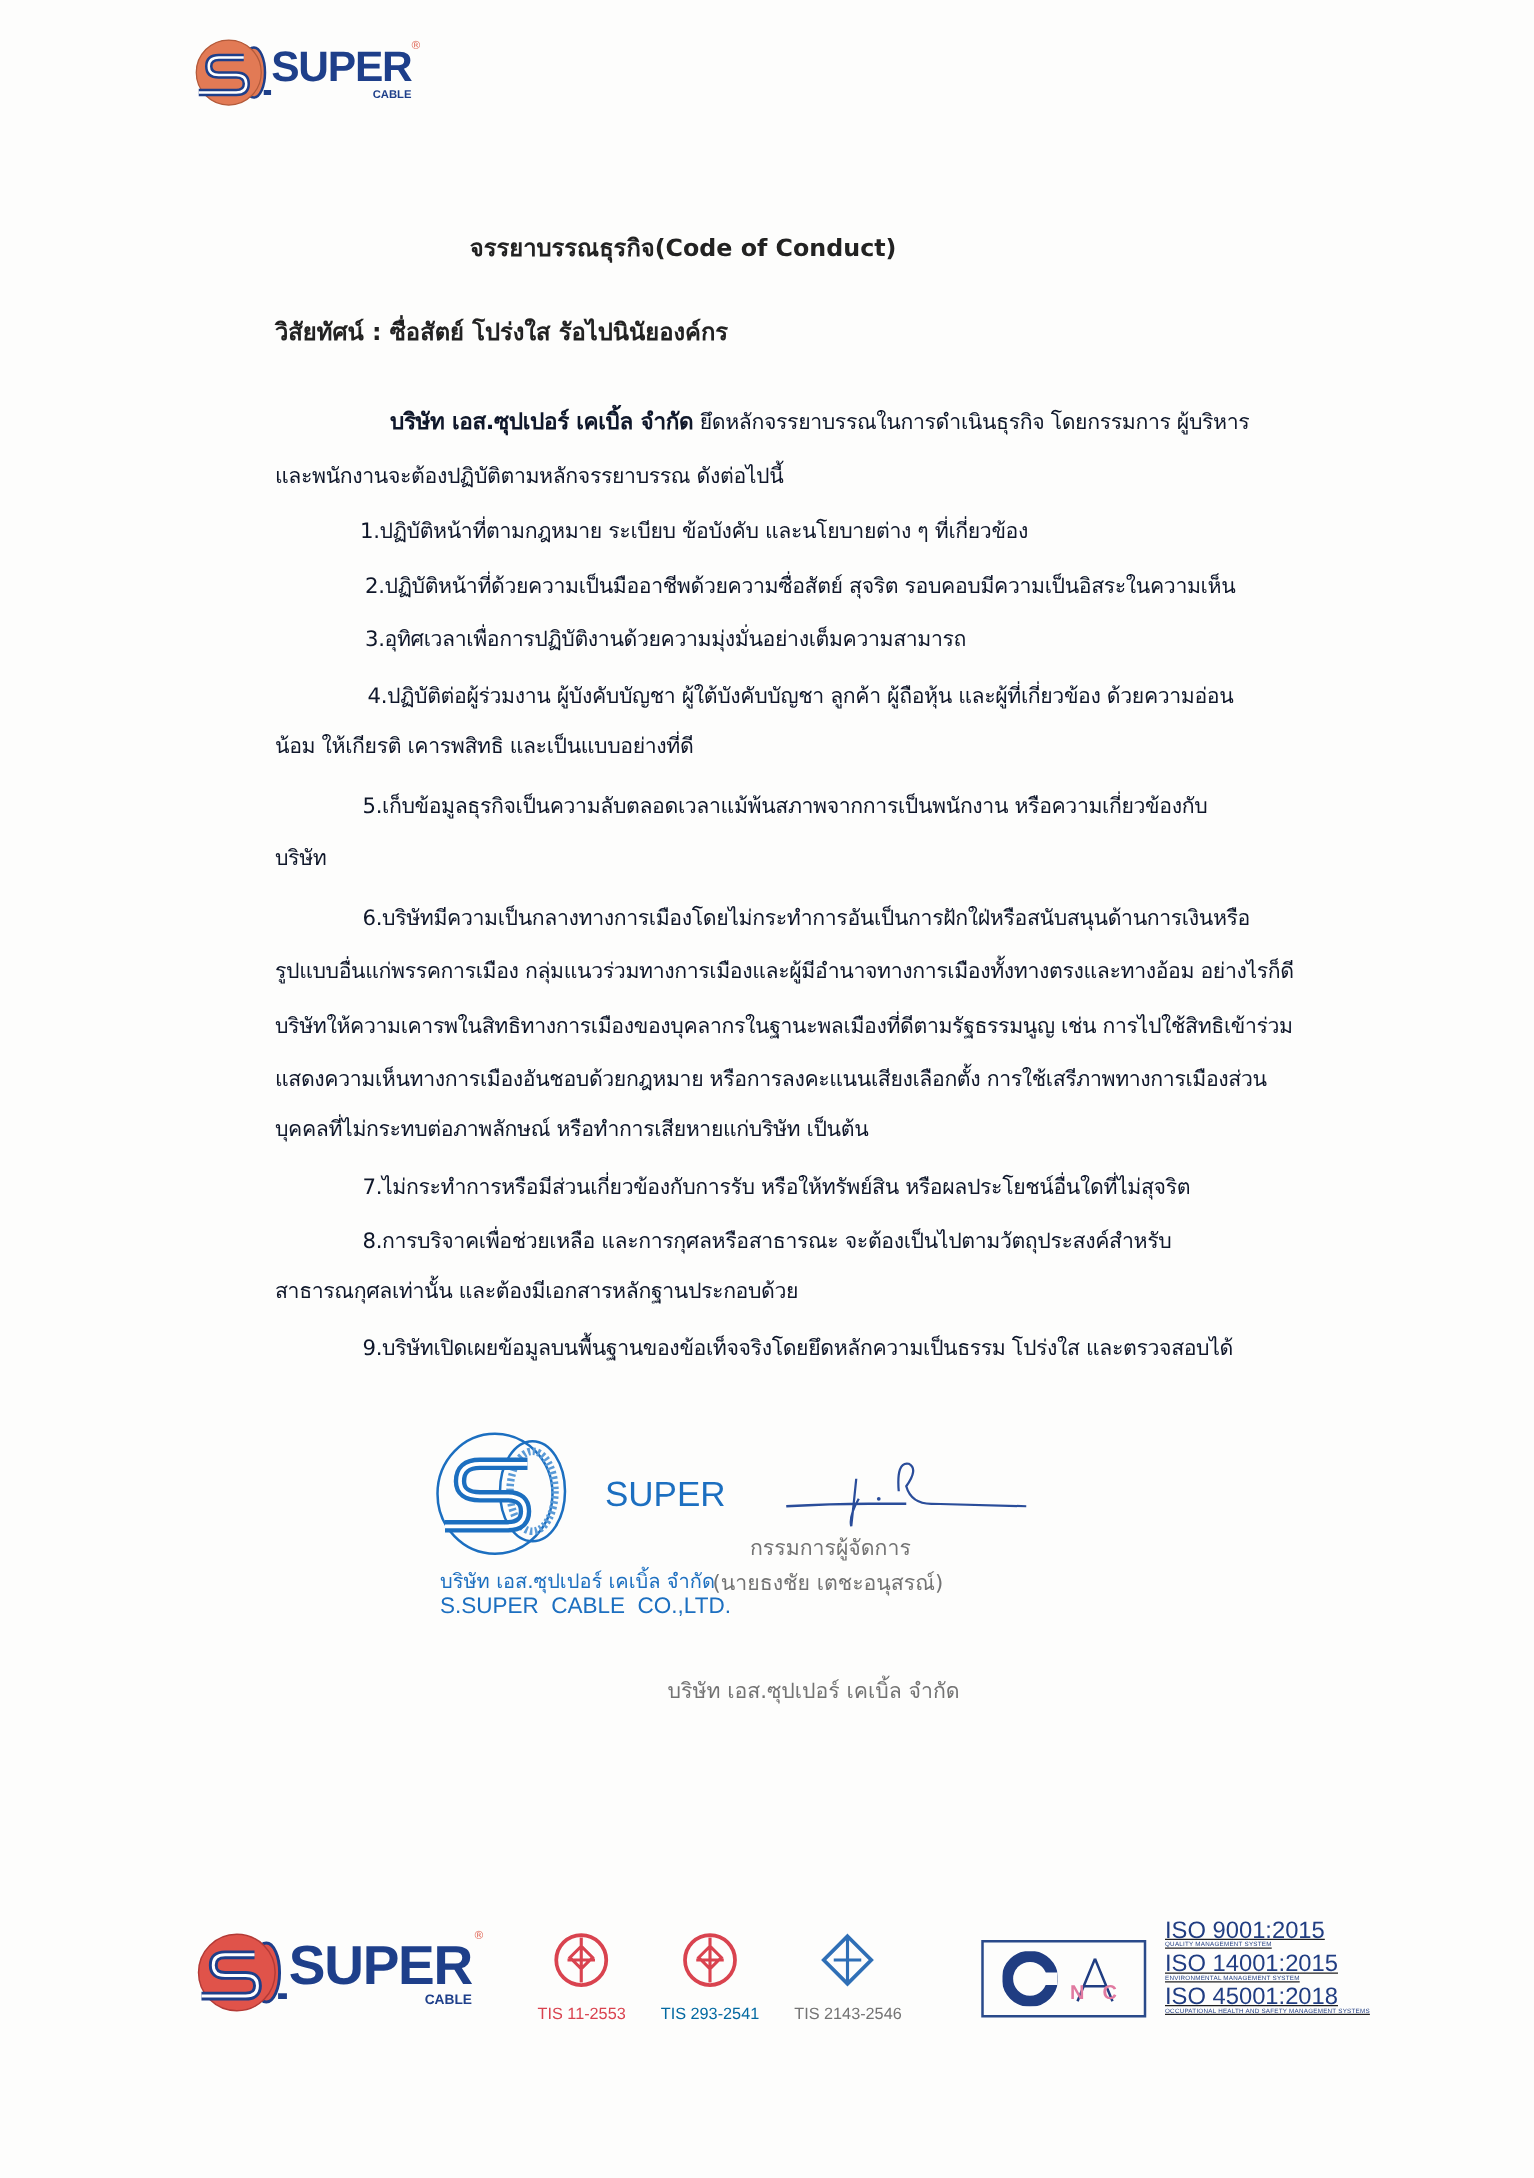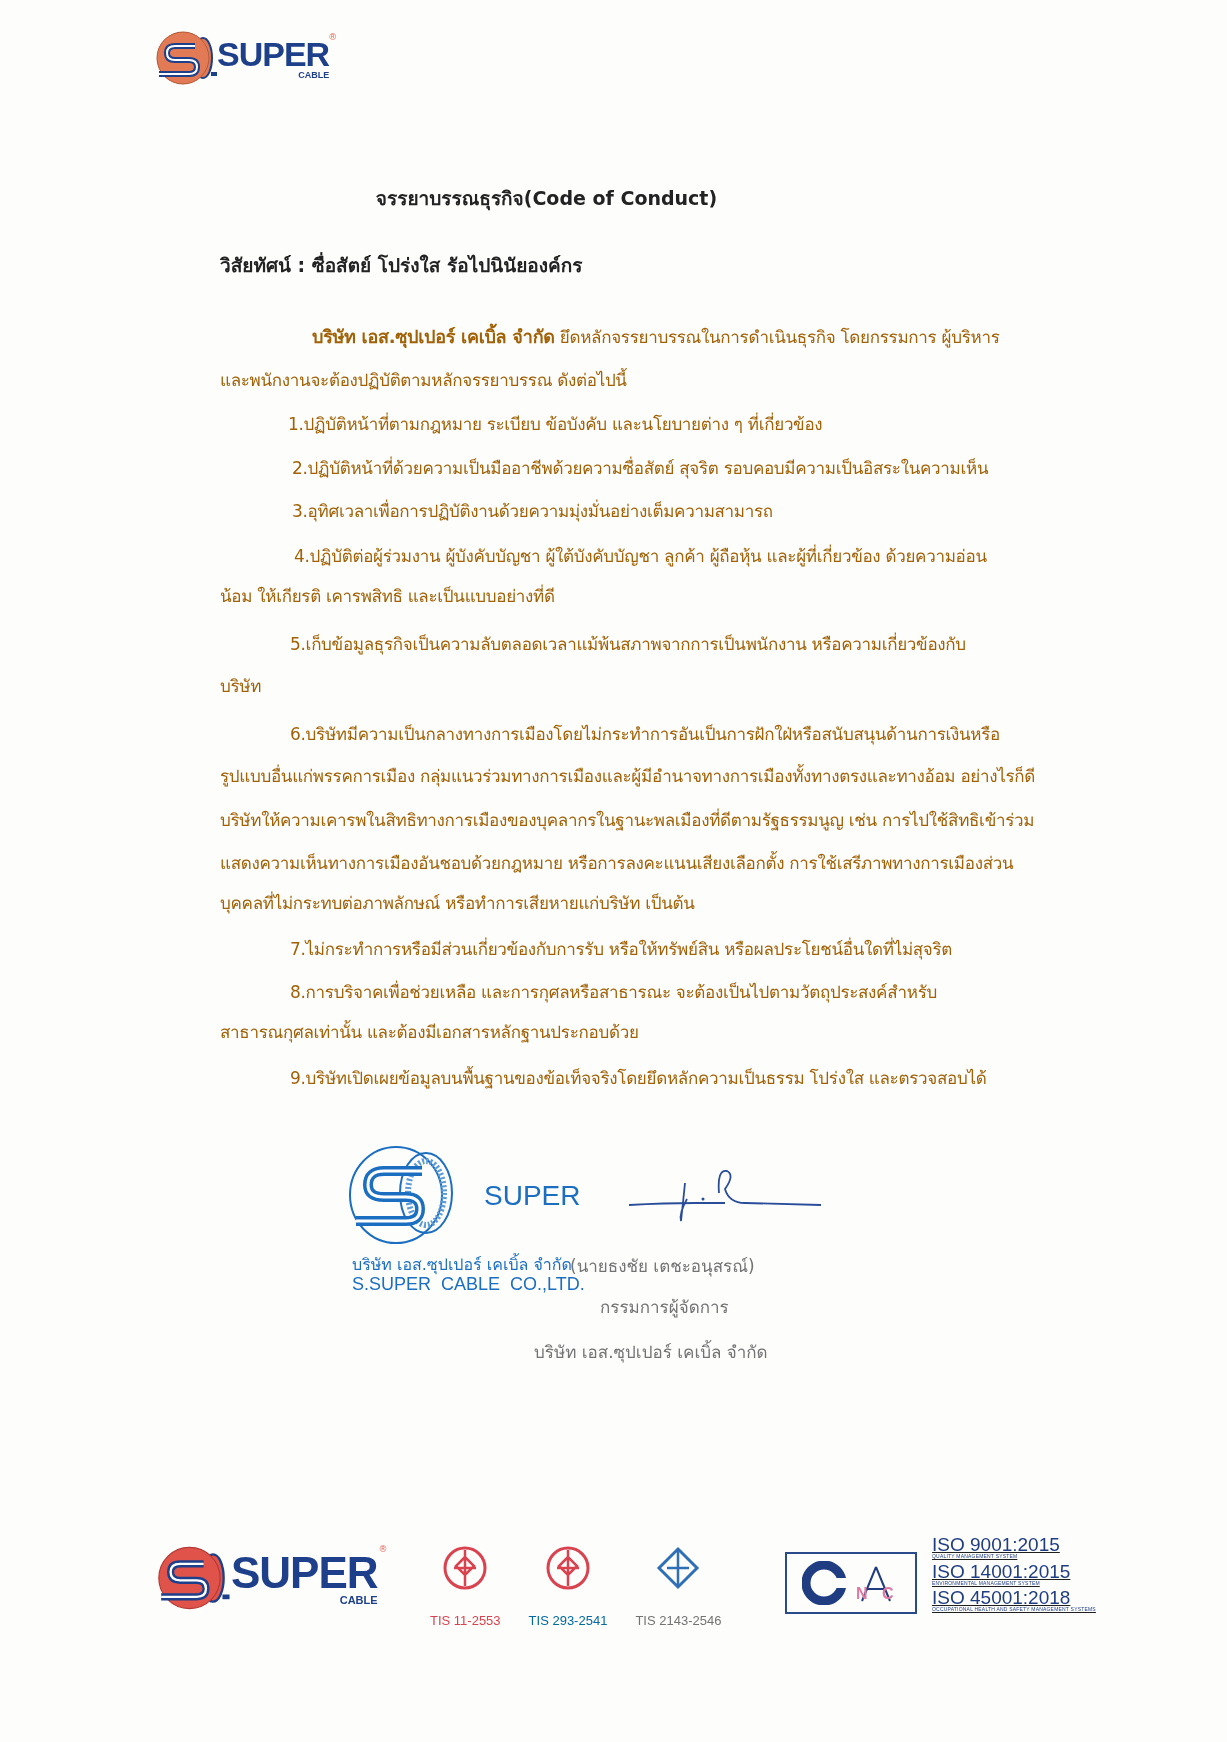--- a/index.html
+++ b/index.html
@@ -11,28 +11,28 @@
   }
   .abs { position: absolute; }
   .logo { display: flex; align-items: center; }
   .logo .word { display: flex; flex-direction: column; align-items: flex-end; line-height: 1; }
   .logo .super { font-family: "Liberation Sans", sans-serif; font-weight: bold; color: #1e3f8a; letter-spacing: -1px; }
   .logo .cable { font-family: "Liberation Sans", sans-serif; font-weight: bold; color: #1e3f8a; }
   .reg { color: #e06b5a; font-size: 9px; position: absolute; }
 
   .title { font-family: "DejaVu Sans", sans-serif; font-size: 19px; font-weight: bold; color: #222; }
   .vision { font-family: "DejaVu Sans", sans-serif; font-size: 19px; font-weight: bold; color: #222; }
-  .line { font-family: "DejaVu Sans", sans-serif; font-size: 17px; white-space: nowrap; color: #a16207; letter-spacing: -0.3px; }
+  .line { font-family: "DejaVu Sans", sans-serif; font-size: 17px; white-space: nowrap; color: #0f172a; letter-spacing: -0.3px; }
   .bold { font-weight: bold; }
 
   .stamp-text { color: #1c6fc0; font-family: "Liberation Sans", sans-serif; }
   .sig-text { font-family: "DejaVu Sans", sans-serif; font-size: 17px; color: #737373; white-space: nowrap; }
 
   .tis { display: flex; flex-direction: column; align-items: center; }
-  .tis-label { font-family: "Liberation Sans", sans-serif; font-size: 13px; margin-top: 22px; }
+  .tis-label { font-family: "Liberation Sans", sans-serif; font-size: 13px; margin-top: 12px; }
   .iso-box { border: 2px solid #2a4a8a; width: 128px; height: 58px; display: flex; align-items: center; justify-content: center; gap: 6px; }
   .iso-main { font-family: "Liberation Sans", sans-serif; font-size: 19px; color: #203d82; line-height: 1; }
   .iso-sub { font-family: "Liberation Sans", sans-serif; font-size: 5px; color: #203d82; letter-spacing: 0.2px; line-height: 1.1; margin-bottom: 2px; }
 </style>
 </head>
 <body>
 
 <div class="abs logo" style="left:155px; top:30px;">
   <svg width="62" height="56" viewBox="0 0 62 56">
     <ellipse cx="28" cy="28" rx="26" ry="26" fill="#e27a55"></ellipse>
@@ -93,21 +93,21 @@
 <svg class="abs" style="left:625px; top:1163px;" width="200" height="60" viewBox="0 0 200 60">
   <path d="M4 42 Q40 40 70 40 L100 40" fill="none" stroke="#2a4d9a" stroke-width="2"></path>
   <path d="M60 20 Q58 40 56 58 Q54 50 62 36" fill="none" stroke="#2a4d9a" stroke-width="1.8"></path>
   <circle cx="78" cy="36" r="1.5" fill="#2a4d9a"></circle>
   <path d="M94 30 Q92 6 102 8 Q110 12 100 26 Q104 40 120 40 L196 42" fill="none" stroke="#2a4d9a" stroke-width="1.8"></path>
 </svg>
 
 <div class="abs stamp-text" style="left:352px; top:1252px; font-size:16px; font-family:'DejaVu Sans',sans-serif; white-space:nowrap;">บริษัท เอส.ซุปเปอร์ เคเบิ้ล จำกัด</div>
 <div class="abs sig-text" style="left:570px; top:1252px;">(นายธงชัย  เตชะอนุสรณ์)</div>
 <div class="abs stamp-text" style="left:352px; top:1274px; font-size:18px; white-space:pre;">S.SUPER  CABLE  CO.,LTD.</div>
-<div class="abs sig-text" style="left:600px; top:1293px;font-family:Liberation Mono, monospace;">กรรมการผู้จัดการ</div>
+<div class="abs sig-text" style="left:600px; top:1224px;font-family:Liberation Mono, monospace;">กรรมการผู้จัดการ</div>
 <div class="abs sig-text" style="left:534px; top:1338px;">บริษัท เอส.ซุปเปอร์ เคเบิ้ล จำกัด</div>
 
 <div class="abs logo" style="left:155px; top:1545px;">
   <svg width="76" height="66" viewBox="0 0 62 56">
     <ellipse cx="48" cy="28" rx="9" ry="20" fill="#e0534a" stroke="#1e3f8a" stroke-width="2"></ellipse>
     <ellipse cx="28" cy="28" rx="26" ry="26" fill="#e0534a" stroke="#b33a36" stroke-width="1"></ellipse>
     <path d="M40 16 H20 Q12 16 12 23 Q12 30 20 30 H34 Q42 30 42 37 Q42 44 34 44 H4" fill="none" stroke="#1e3f8a" stroke-width="6"></path>
     <path d="M40 16 H20 Q12 16 12 23 Q12 30 20 30 H34 Q42 30 42 37 Q42 44 34 44 H4" fill="none" stroke="#fff" stroke-width="2"></path>
     <line x1="56" y1="44" x2="62" y2="44" stroke="#1e3f8a" stroke-width="4"></line>
   </svg>

